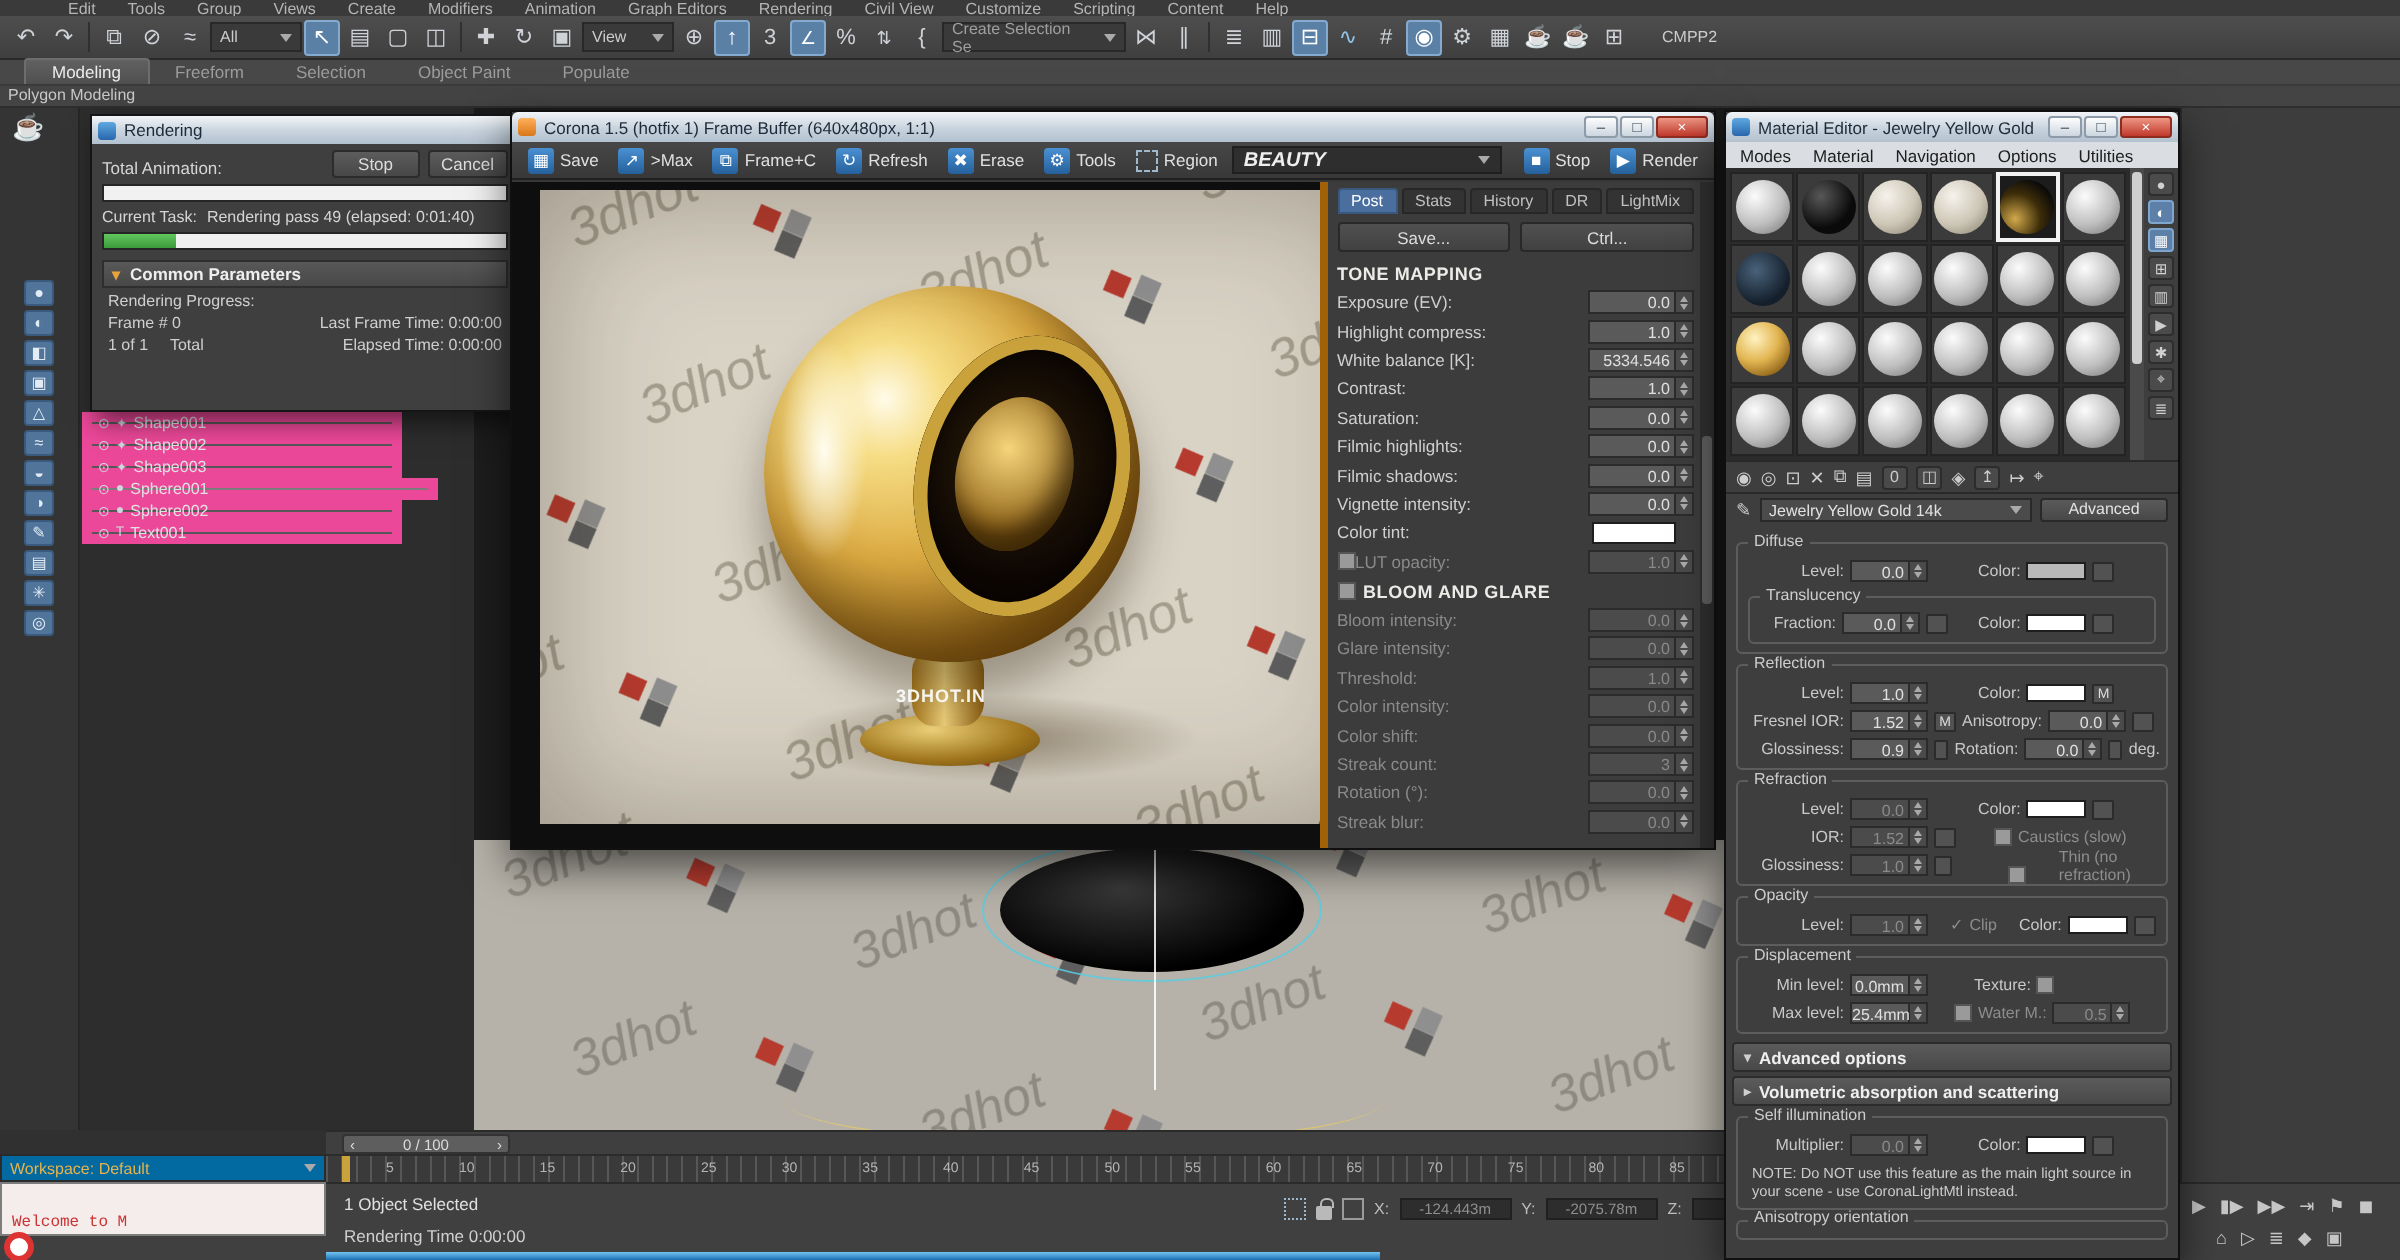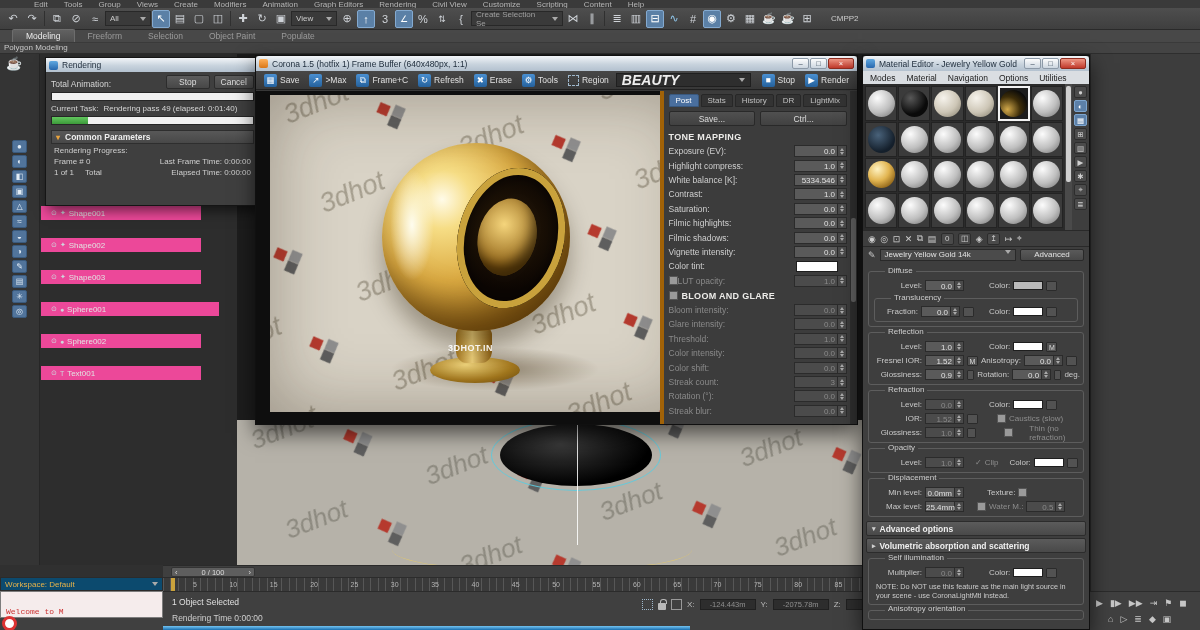--- a/index.html
+++ b/index.html
@@ -31,21 +31,21 @@
   .teapot{position:absolute;left:6px;top:2px;font-size:13px;color:#d8e2ea}
   .rightdock{position:absolute;left:1090px;top:54px;width:110px;height:544px;background:#3d3d3d;border-left:1px solid #2a2a2a;z-index:1}
   .floor{position:absolute;left:237px;top:420px;width:853px;height:145px;z-index:1;overflow:hidden}
   .vp-sphere{position:absolute;left:500px;top:424px;width:152px;height:62px;border-radius:50%;background:radial-gradient(ellipse at 40% 32%,#3a3a3a,#000 70%);z-index:2}
   .vp-ring{position:absolute;left:491px;top:419px;width:170px;height:72px;border:1px solid rgba(90,205,225,.85);border-radius:50%;z-index:2}
   .vp-line{position:absolute;left:577px;top:423px;width:1px;height:122px;background:rgba(255,255,255,.85);z-index:2}
   .vp-arc{position:absolute;left:392px;top:528px;width:300px;height:44px;border-bottom:1px solid rgba(235,205,95,.65);border-radius:50%;z-index:2}
 
   
   .slist{position:absolute;left:41px;top:206px;z-index:2;width:185px}
-  .srow{width:160px;height:11px;display:flex;align-items:center;gap:3px;background:#575757;margin-bottom:18px;font-size:8px;color:#e2e2e2;padding-left:3px;border:7px solid #ec4899}
+  .srow{width:160px;height:11px;display:flex;align-items:center;gap:3px;background:#575757;margin-bottom:0;font-size:8px;color:#e2e2e2;padding-left:3px;border:5px solid #ec4899}
   .srow.sel{background:#7c7c7c;width:178px}
   .srow .oi{font-size:7px;color:#cfd6dd}
 
   
   .aero{height:15px;background:linear-gradient(#f2f5f8,#c8d3dd 55%,#b3c1cf);display:flex;align-items:center;font-size:8.5px;color:#1d2b3a;padding:0 3px;gap:4px;border-radius:3px 3px 0 0}
   .appico{width:9px;height:9px;background:linear-gradient(#5fa8e0,#2767ad);border-radius:2px;flex:0 0 auto}
   .appico.orange{background:linear-gradient(#ffb05a,#d97718)}
   .winbtns{display:flex;margin-left:auto}
   .wb{width:17px;height:11px;background:linear-gradient(#fdfdfd,#ccd6e0);border:1px solid #8d9aa8;font-size:7.5px;line-height:9px;text-align:center;color:#345;border-radius:2px;margin-left:1px}
   .wb.close{background:linear-gradient(#ee9684,#c0392b);color:#fff;width:26px;border-color:#8f2c20}
@@ -75,21 +75,21 @@
   .sw2{width:30px;height:9px;background:#fff;border:1px solid #1e1e1e;display:inline-block}
   .sw2.gray{background:#b9b9b9}
   .mbtn{width:11px;height:10px;background:#525252;border:1px solid #2b2b2b;font-size:7px;text-align:center;line-height:9px;border-radius:1px;color:#ddd;display:inline-block}
 
   
   .vfb{position:absolute;left:255px;top:55px;width:603px;height:370px;background:#383838;border:1px solid #101010;box-shadow:0 8px 20px rgba(0,0,0,.6);z-index:6}
   .vfb-toolbar{height:19px;background:linear-gradient(#474747,#383838);border-bottom:1px solid #202020;display:flex;align-items:center;gap:4px;padding:0 5px;font-size:8.5px;color:#e0e0e0}
   .vbtn{display:flex;align-items:center;gap:3px;padding:1px 3px}
   .vico{width:13px;height:13px;background:linear-gradient(#4a90d2,#25619c);border-radius:2px;color:#fff;font-size:8.5px;display:flex;align-items:center;justify-content:center}
   .region-ico{width:11px;height:11px;border:1px dashed #9fb8cc}
-  .vdrop{width:152px;height:14px;background:#2e2e2e;border:1px solid #1f1f1f;font-style:italic;font-weight:bold;display:flex;align-items:center;padding:0 5px;font-size:14px;color:#eee}
+  .vdrop{width:152px;height:14px;background:#2e2e2e;border:1px solid #1f1f1f;font-style:italic;font-weight:bold;display:flex;align-items:center;padding:0 5px;font-size:10px;color:#eee}
   .vfb-body{position:absolute;top:35px;left:0;right:0;bottom:0;display:flex}
   .vfb-imgarea{width:444px;background:#0e0e0e;position:relative}
   .vfb-img{position:absolute;left:14px;top:4px;width:423px;height:317px;overflow:hidden;background:#d9d3c6}
   .vfb-img .vig{position:absolute;inset:0;box-shadow:inset 0 0 70px rgba(40,30,15,.35)}
   .gold{position:absolute;left:112px;top:48px;width:188px;height:188px;border-radius:50%;
     background:radial-gradient(circle at 32% 30%,#fffbe8 0%,#f6dd85 16%,#dcab42 44%,#9e701c 72%,#5c3e08 100%);
     box-shadow:inset -14px -20px 34px rgba(55,30,0,.55),0 16px 22px rgba(40,30,10,.35)}
   .gold .hl1{position:absolute;left:8px;top:26px;width:44px;height:112px;border-radius:50%;background:radial-gradient(ellipse,rgba(255,255,245,.95),rgba(255,255,245,0) 70%)}
   .gold .eye{position:absolute;right:6px;top:24px;width:106px;height:142px;border-radius:50%;transform:rotate(14deg);
     background:radial-gradient(circle at 45% 45%,#2c1d09 0%,#0c0603 62%);
@@ -127,42 +127,42 @@
   .ball.tex{background:radial-gradient(circle at 35% 30%,#f6f3ec,#cdc6b6 55%,#817b6a)}
   .ball.selgold{background:radial-gradient(circle at 28% 72%,#d2a94b 0%,#3d2d09 46%,#0a0a0a 78%)}
   .slotscroll{width:7px;background:#4a4a4a;position:relative}
   .slotscroll .th{position:absolute;left:1px;top:2px;width:5px;height:96px;background:#cfcfcf;border-radius:2px}
   .me-side{width:17px;background:#3e3e3e;display:flex;flex-direction:column;align-items:center;padding-top:2px;gap:2px}
   .msico{width:13px;height:12px;display:flex;align-items:center;justify-content:center;background:#4b4b4b;border:1px solid #2d2d2d;border-radius:2px;font-size:7.5px;color:#d0d0d0}
   .msico.hl{background:#5c80a8;border-color:#7ea6cf;color:#fff}
   .me-tools{height:17px;display:flex;align-items:center;gap:4.5px;padding:0 5px;border-top:1px solid #292929;border-bottom:1px solid #292929;font-size:9px;color:#cdcdcd}
   .me-tools .boxy{border:1px solid #2c2c2c;background:#4a4a4a;width:13px;height:12px;font-size:8px;display:flex;align-items:center;justify-content:center;border-radius:2px}
   .me-name{height:16px;display:flex;align-items:center;gap:4px;padding:0 5px}
-  .me-drop{flex:1;height:12px;background:#4b4b4b;border:1px solid #292929;font-size:8px;display:flex;align-items:flex-start;padding:0 4px;color:#e2e2e2;gap:4px}
+  .me-drop{flex:1;height:12px;background:#4b4b4b;border:1px solid #292929;font-size:8px;display:flex;align-items:center;padding:0 4px;color:#e2e2e2;gap:4px}
   .me-type{width:64px;height:12px;background:linear-gradient(#5a5a5a,#484848);border:1px solid #292929;font-size:8px;text-align:center;line-height:10px;border-radius:2px;color:#e2e2e2}
   .me-body{flex:1;overflow:hidden;padding:3px 2px 0;font-size:8px}
   .roll{display:flex;align-items:center;gap:4px;background:linear-gradient(#5b5b5b,#494949);border:1px solid #2c2c2c;color:#efefef;font-weight:bold;font-size:8.5px;padding:1.5px 5px;margin:2px 1px;border-radius:2px}
   .roll .arr{color:#cfcfcf;font-size:7px}
   .gb{border:1px solid #5d5d5d;border-radius:3px;margin:5px 3px 4px;padding:6px 3px 2px;position:relative}
-  .gbt{position:absolute;top:-5.5px;left:16px;background:#3e3e3e;padding:0 3px;font-size:8px;color:#cdcdcd;line-height:1}
+  .gbt{position:absolute;top:-5.5px;left:5px;background:#3e3e3e;padding:0 3px;font-size:8px;color:#cdcdcd;line-height:1}
   .mrow{display:flex;align-items:center;height:13px;margin:1px 0;font-size:8px;color:#c9c9c9;gap:3px}
   .ml{text-align:right;flex:0 0 auto}
   .w50{width:50px}.w40{width:40px}
   .note{font-size:7.3px;color:#cbcbcb;line-height:1.3;padding:2px 4px 1px}
   .dim{color:#8d8d8d}
 
   
   .tslider{position:absolute;left:163px;top:565px;width:927px;height:12px;background:#3f3f3f;border-top:1px solid #2a2a2a;z-index:2}
   .tknob{position:absolute;left:8px;top:1px;width:84px;height:10px;background:#5e5e5e;border:1px solid #333;font-size:7.5px;color:#ddd;display:flex;align-items:center;justify-content:space-between;padding:0 3px;border-radius:2px}
   .ruler{position:absolute;left:163px;top:577px;width:927px;height:14px;background:#3a3a3a;border-top:1px solid #2c2c2c;z-index:2;
     background-image:repeating-linear-gradient(90deg,#575757 0 1px,transparent 1px 7.4px)}
   .ruler .zero{position:absolute;left:8px;top:0;width:4px;height:13px;background:#caa23c}
   .tnums{position:absolute;left:30px;top:3px;width:690px;display:flex;justify-content:space-between;font-size:7px;color:#b5b5b5}
   .statusbar{position:absolute;left:0;top:591px;width:1200px;height:39px;background:#404040;border-top:1px solid #2b2b2b;z-index:3}
-  .ws{position:absolute;left:0;top:577px;width:163px;height:14px;background:#0c4a6e;border:1px solid #2b2b2b;display:flex;align-items:center;font-size:8px;color:#e8b34a;padding:0 4px;gap:5px;z-index:3}
+  .ws{position:absolute;left:0;top:577px;width:163px;height:14px;background:#0369a1;border:1px solid #2b2b2b;display:flex;align-items:center;font-size:8px;color:#e8b34a;padding:0 4px;gap:5px;z-index:3}
   .listener{position:absolute;left:0;top:591px;width:163px;height:27px;background:#f5ecec;border:1px solid #7d7d7d;font-family:"Liberation Mono",monospace;font-size:8px;color:#c33;display:flex;align-items:flex-end;padding:1px 5px;z-index:4}
   .redcircle{position:absolute;left:2px;top:616px;width:15px;height:15px;border:3px solid #d33;border-radius:50%;background:#fff;z-index:5}
   .prompt1{position:absolute;left:172px;top:597px;font-size:8.5px;color:#e0e0e0;z-index:4}
   .prompt2{position:absolute;left:172px;top:613px;font-size:8.5px;color:#cfcfcf;z-index:4}
   .coords{position:absolute;left:642px;top:599px;display:flex;align-items:center;gap:5px;font-size:8px;color:#bdbdbd;z-index:4}
   .cfield{width:56px;height:11px;background:#2d2d2d;border:1px solid #202020;color:#8f8f8f;font-size:7.5px;text-align:center;line-height:10px}
   .lock{width:8px;height:7px;background:#b9b9b9;border-radius:1px;position:relative;margin-top:3px}
   .lock:before{content:"";position:absolute;top:-4px;left:1.5px;width:5px;height:4px;border:1.5px solid #b9b9b9;border-bottom:none;border-radius:3px 3px 0 0}
   .bluebar{position:absolute;left:163px;top:626px;width:527px;height:4px;background:linear-gradient(#74c4f2,#1a6fb0);z-index:5}
   .prow{position:absolute;display:flex;gap:7px;font-size:9px;color:#c6c6c6;z-index:4}
@@ -903,21 +903,21 @@
         <div class="mrow">
           <span class="ml w50">Glossiness:</span>
           <span class="sp sm dis">
               <span class="v">1.0</span>
               <span class="ud">
                 <i class="tu"></i>
                 <i class="td"></i>
               </span>
             </span>
           <span class="mbtn"></span>
-          <span style="margin-left:25px;display:flex;align-items:center;gap:16px" class="dim">
+          <span style="margin-left:25px;display:flex;align-items:flex-end;gap:16px" class="dim">
             <span class="cb dk"></span>
             <span>Thin (no refraction)</span>
           </span>
         </div>
       </div>
       <div class="gb">
         <span class="gbt">Opacity</span>
         <div class="mrow">
           <span class="ml w50">Level:</span>
           <span class="sp sm dis">

